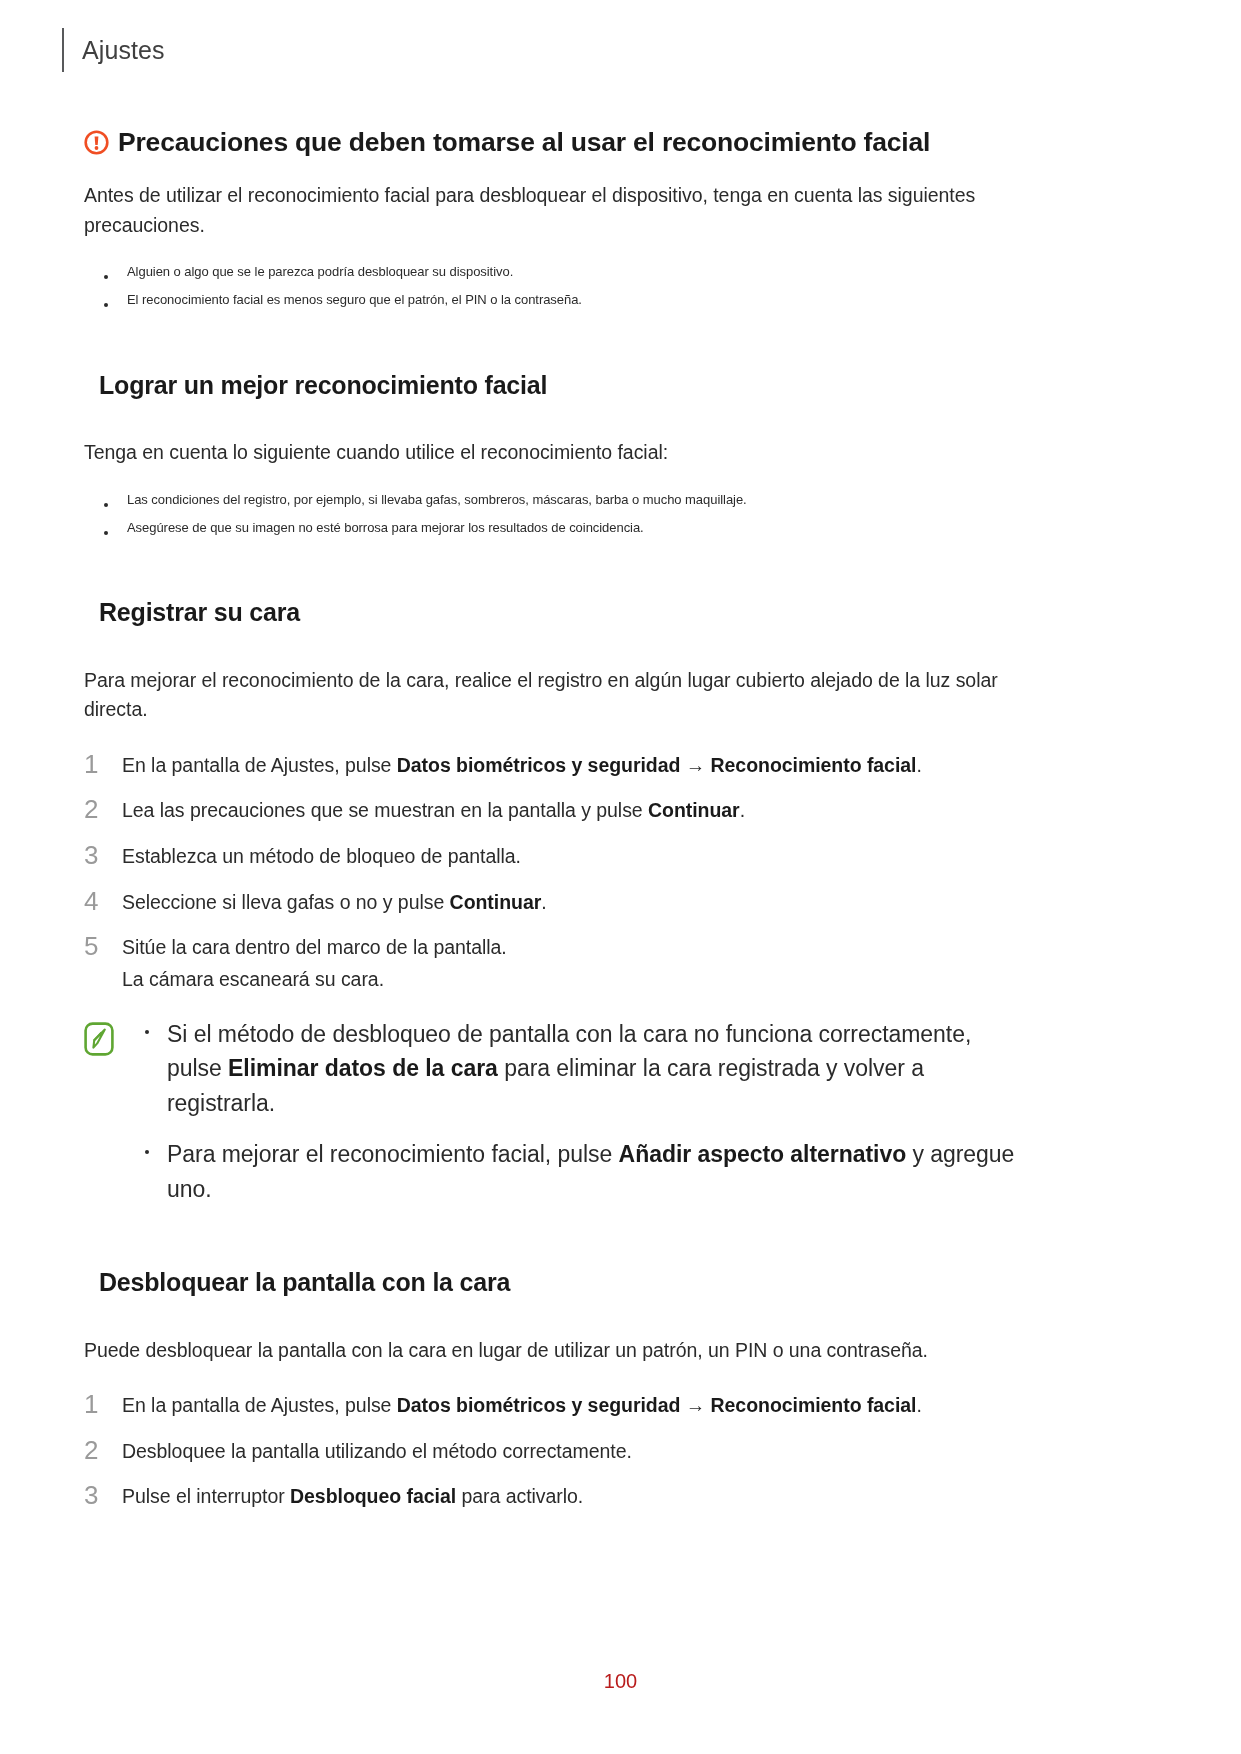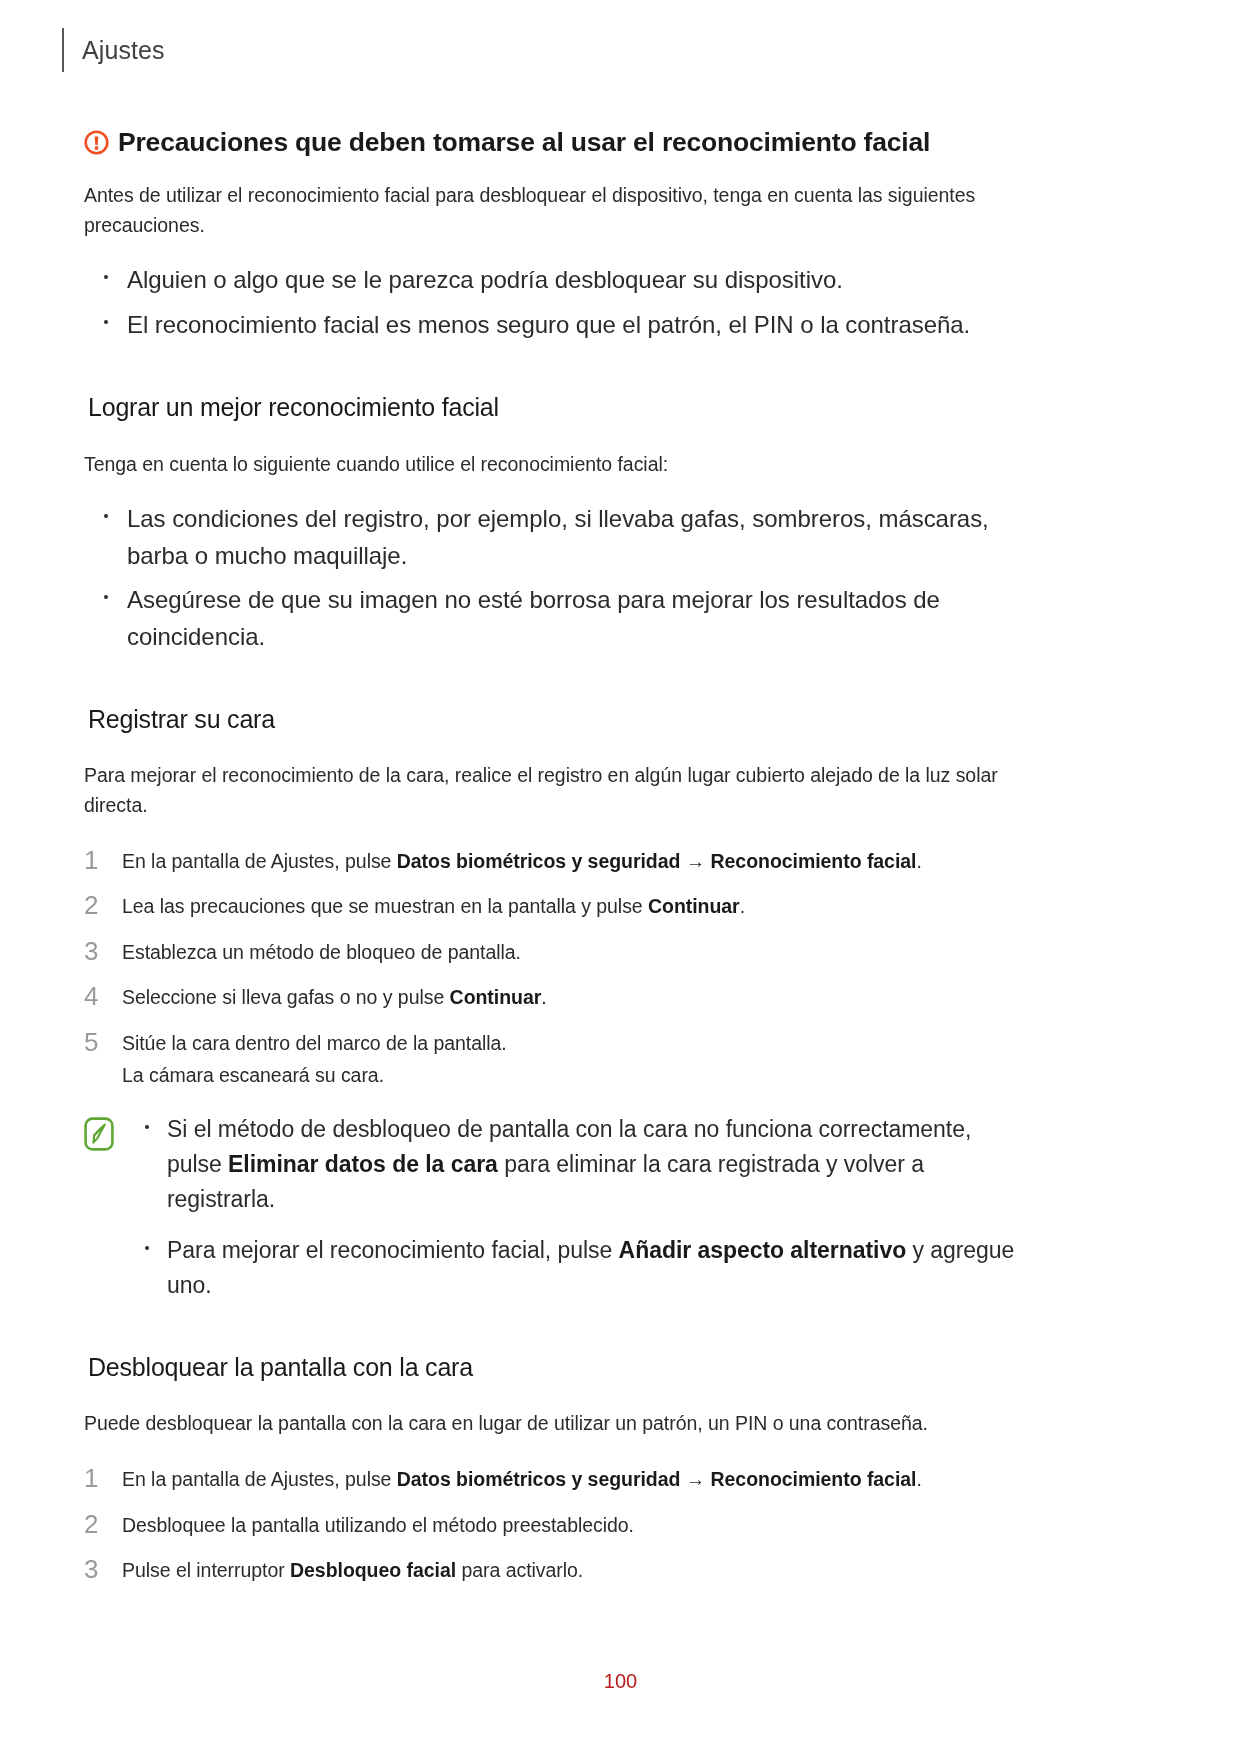--- a/index.html
+++ b/index.html
@@ -66,23 +66,23 @@
   }
   .warn-icon {
     flex: 0 0 auto;
     width: 25px;
     height: 25px;
     margin-right: 9px;
     margin-top: 4px;
   }
   h2.section-heading {
     font-size: 25px;
-    font-weight: normal;
+    font-weight: bold;
     color: #1a1a1a;
-    margin: 4px;
+    margin: 15px;
     line-height: 1.25;
     letter-spacing: -0.2px;
   }
 
   
   p.body-text {
     font-size: 19.5px;
     line-height: 1.52;
     color: #2b2b2b;
     margin: 0;
@@ -91,21 +91,21 @@
 
   
   ul.bullets {
     list-style: none;
     margin: 0;
     padding: 0;
   }
   ul.bullets > li {
     position: relative;
     padding-left: 43px;
-    font-size: 24px;
+    font-size: 13px;
     line-height: 1.52;
     color: #2b2b2b;
     letter-spacing: -0.05px;
   }
   ul.bullets > li + li {
     margin-top: 8px;
   }
   ul.bullets > li::before {
     content: "";
     position: absolute;
@@ -323,21 +323,21 @@
 
     <div class="gap-before-steps"></div>
 
     <ol class="steps">
       <li>
         <span class="step-num">1</span>
         <span>En la pantalla de Ajustes, pulse </span><b>Datos biométricos y seguridad</b><span> → </span><b>Reconocimiento facial</b><span>.</span>
       </li>
       <li>
         <span class="step-num">2</span>
-        <span>Desbloquee la pantalla utilizando el método preestablecido.</span>
+        <span>Desbloquee la pantalla utilizando el método correctamente.</span>
       </li>
       <li>
         <span class="step-num">3</span>
         <span>Pulse el interruptor </span><b>Desbloqueo facial</b><span> para activarlo.</span>
       </li>
     </ol>
 
   </div>
 
   <div class="footer">

